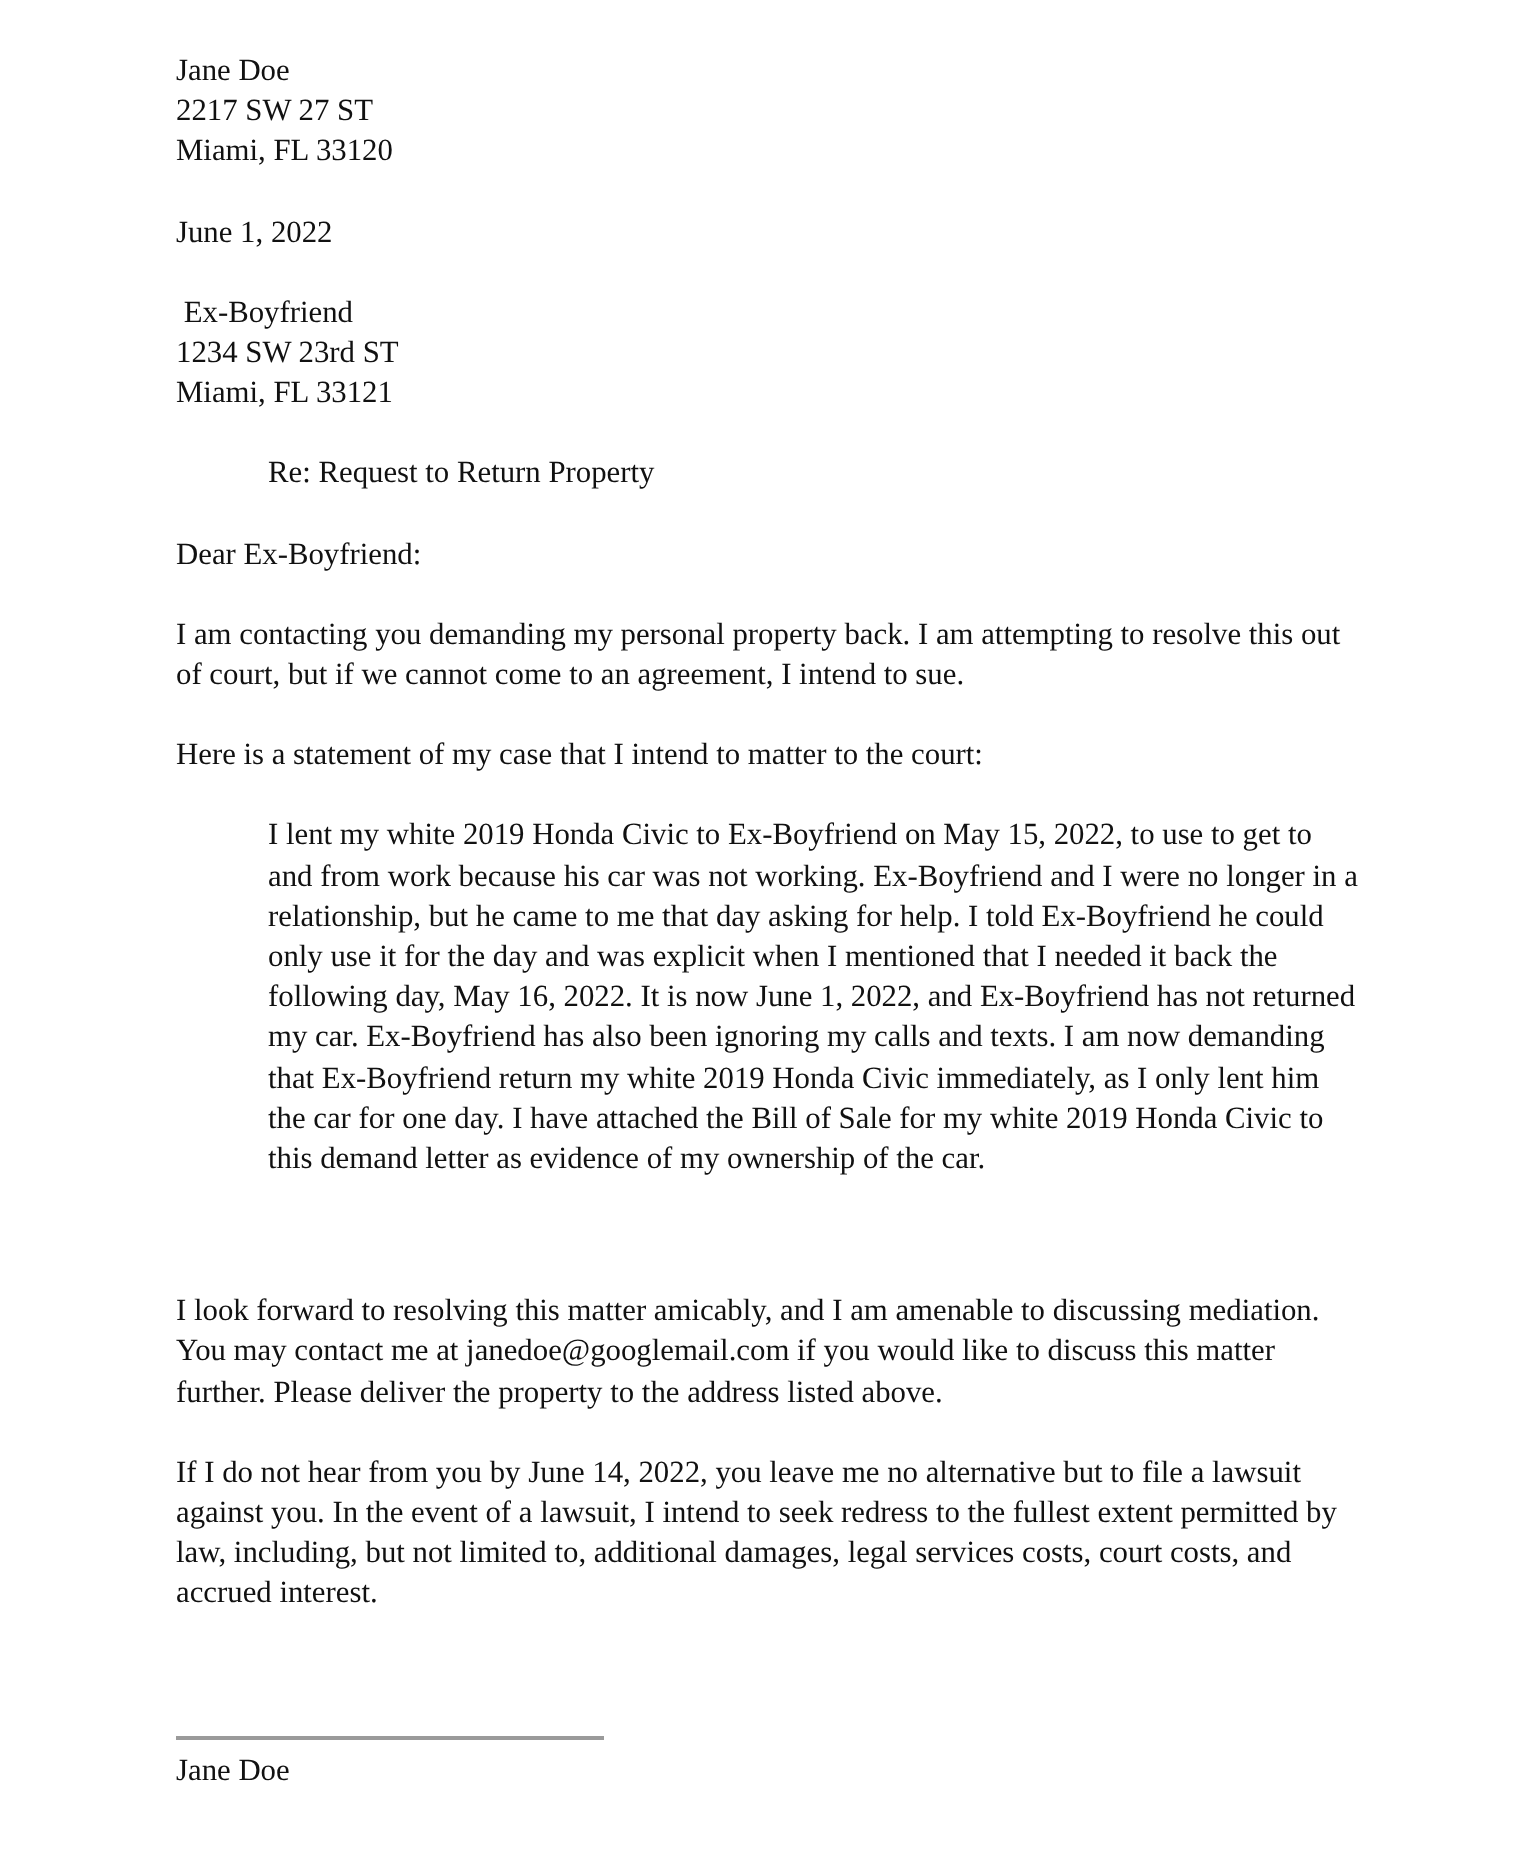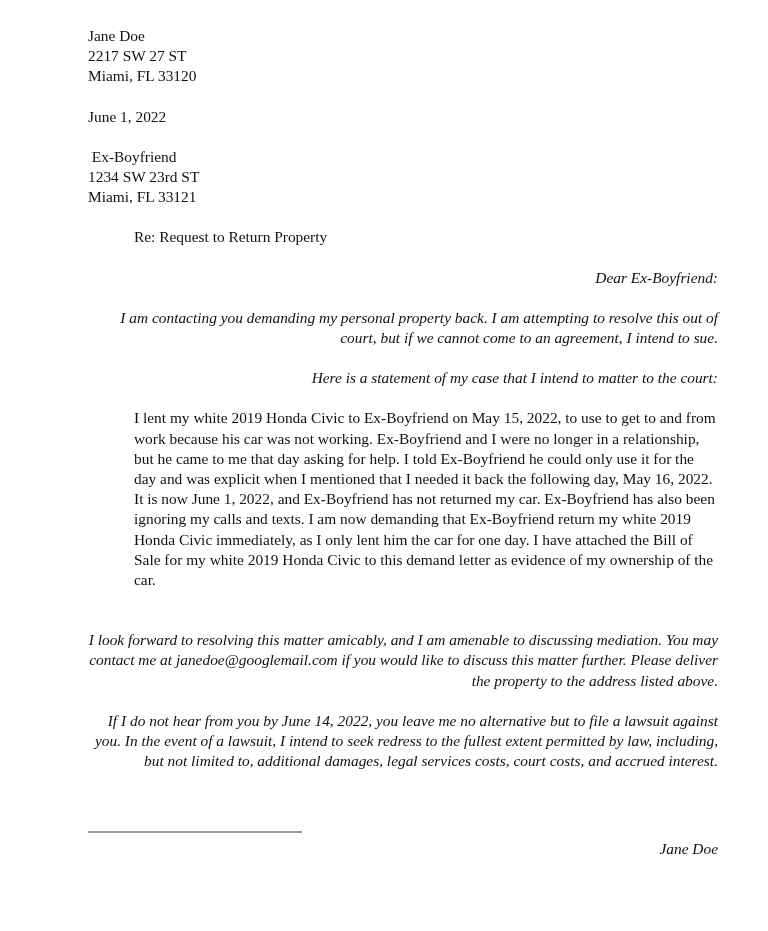--- a/index.html
+++ b/index.html
@@ -13,51 +13,50 @@
     font-family: "Liberation Serif", "DejaVu Serif", serif;
     color: #111111;
     -webkit-font-smoothing: antialiased;
   }
   .page {
     position: relative;
     width: 768px;
     height: 931px;
     background: #ffffff;
     box-sizing: border-box;
-    padding: 26px 50px 0 88px;
+    padding: 26px 87px 0 88px;
     overflow: hidden;
   }
   .line {
     font-size: 15.4px;
     line-height: 20.2px;
     white-space: pre-wrap;
   }
   .addr-block {
     margin: 0;
   }
   .spacer-1 { height: 20px; }
   .spacer-2 { height: 20px; }
   .para {
     font-size: 15.4px;
     line-height: 20.2px;
     margin: 0;
-    text-align: right;
-    font-style: italic;
+    text-align: left;
   }
   .gap-sm { height: 20px; }
   .gap-md { height: 20px; }
   .gap-lg { height: 40px; }
   .subject {
     font-size: 15.4px;
     line-height: 20.2px;
     font-weight: normal;
     margin: 0 0 0 46px;
   }
   .quote {
-    margin: 0 0 0 46px;
+    margin: 0 0 16px 46px;
     font-size: 15.4px;
     line-height: 20.2px;
     text-align: left;
   }
   .sig-line {
     width: 214px;
     height: 0;
     border-top: 2px solid #9a9a9a;
     margin: 0;
   }

